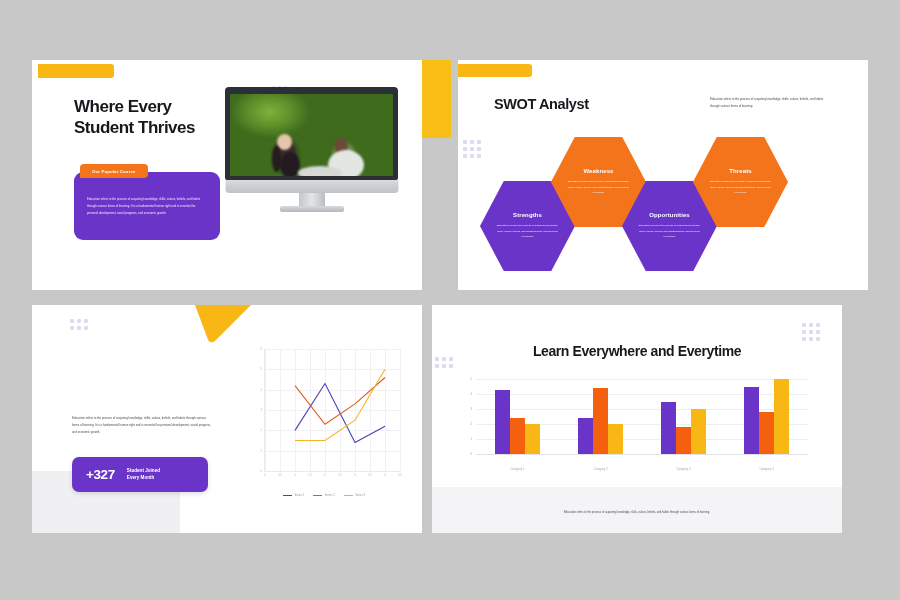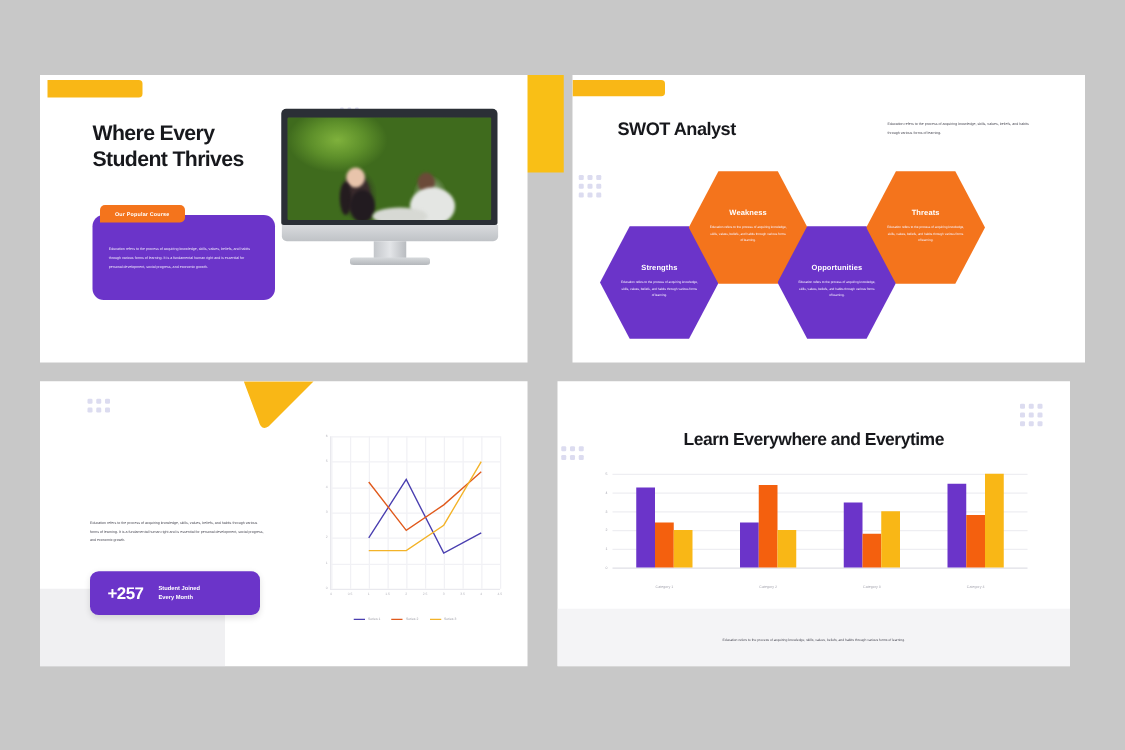--- a/index.html
+++ b/index.html
@@ -17,21 +17,21 @@
 
   
   .slide {
     position: absolute;
     background: #ffffff;
     overflow: hidden;
   }
   #slide1 { left: 32px;  top: 60px;  width: 390px; height: 230px; }
   #slide2 { left: 458px; top: 60px;  width: 410px; height: 230px; }
   #slide3 { left: 32px;  top: 305px; width: 390px; height: 228px; }
-  #slide4 { left: 446px; top: 305px; width: 410px; height: 228px; }
+  #slide4 { left: 432px; top: 305px; width: 410px; height: 228px; }
 
   
   .outer-deco { position: absolute; }
 
   
   .yellow-bar {
     position: absolute;
     background: #f9b716;
     border-radius: 0 3px 3px 0;
   }
@@ -361,21 +361,21 @@
         <i></i>
         <i></i>
         <i></i>
         <i></i>
     </div>
 
 
     <div id="s3-body">Education refers to the process of acquiring knowledge, skills, values, beliefs, and habits through various forms of learning. It is a fundamental human right and is essential for personal development, social progress, and economic growth.</div>
 
     <div id="s3-badge">
-      <span class="num">+257</span>
+      <span class="num">+327</span>
       <span class="lbl">
         <span>Student Joined</span><br>
         <span>Every Month</span>
       </span>
     </div>
 
     <div id="linechart">
       <div class="lc-plot">
 
         <span class="lc-gridv" style="left:0%"></span>

